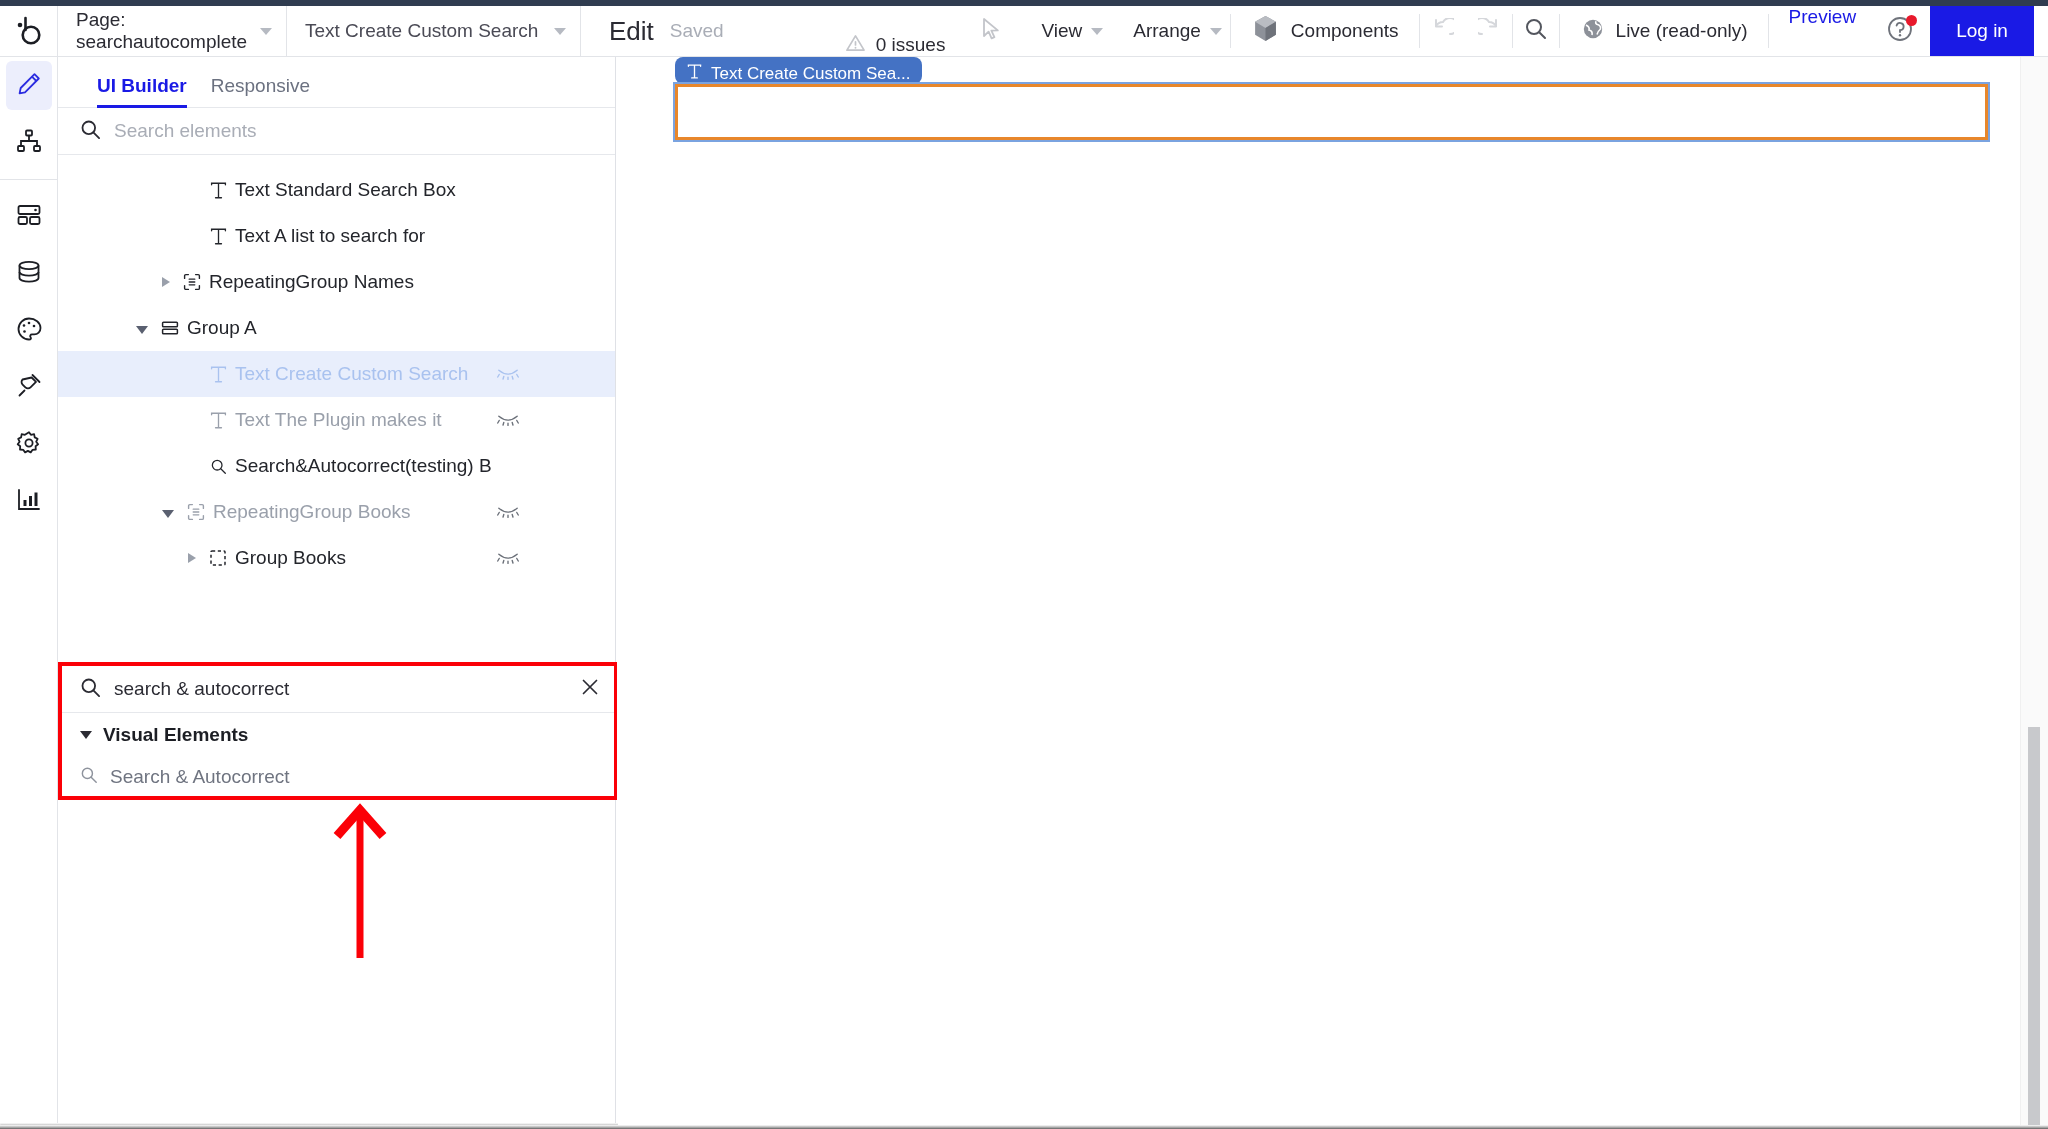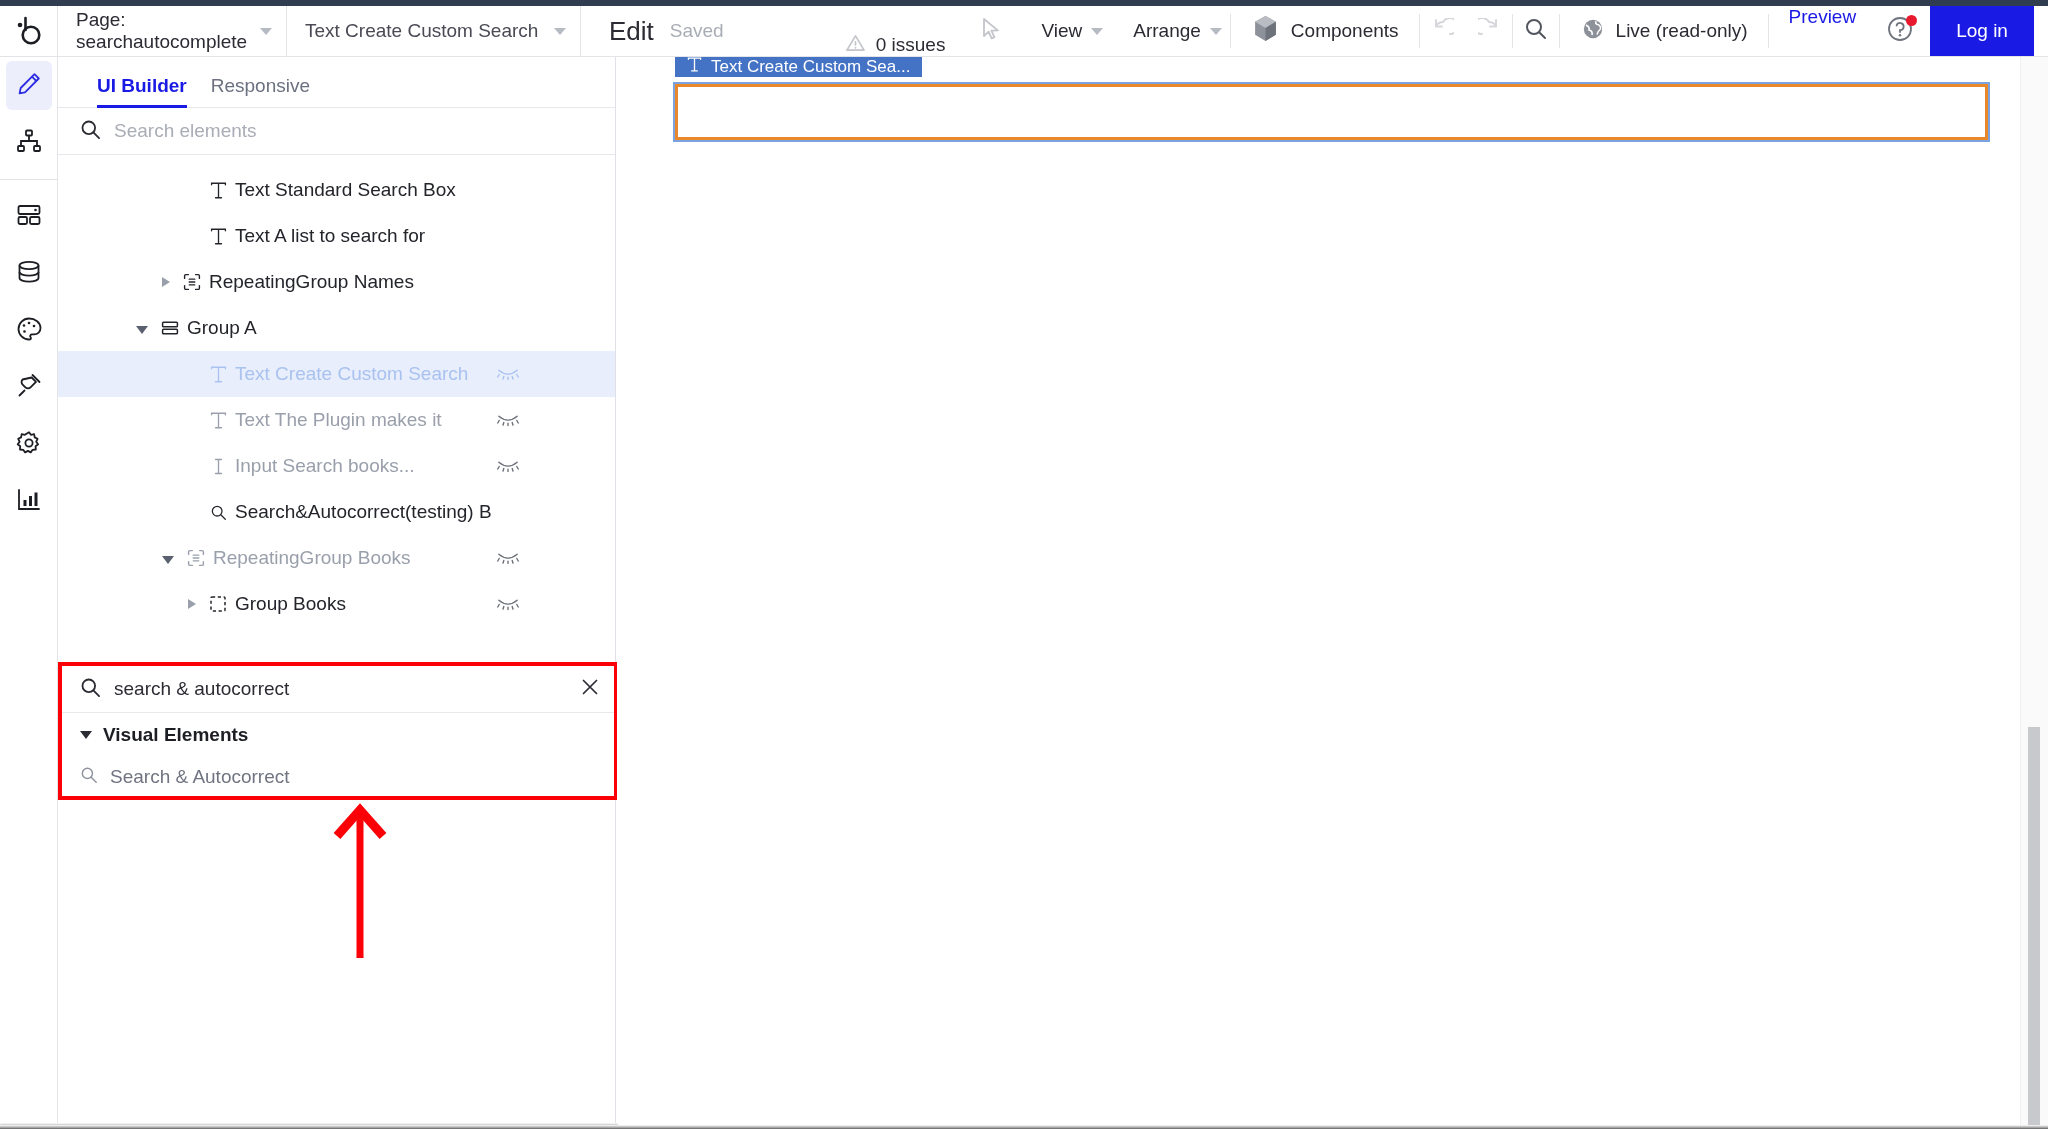--- a/index.html
+++ b/index.html
@@ -174,24 +174,25 @@
   
   .arrow { position: absolute; left: 320px; top: 800px; }
 
   
   .canvas {
     position: absolute; left: 617px; top: 57px; right: 0; bottom: 0;
     background: #ffffff; overflow: hidden;
   }
   .canvas-inner { position: relative; width: 100%; height: 100%; }
   .sel-badge {
-    position: absolute; left: 58px; top: 0px; height: 20px;
+    position: absolute; left: 58px; top: 0px; height: 27px;
     background: #4472c4; color:#ffffff; font-size: 17px;
     display:flex; align-items:flex-end; gap: 9px; padding: 0 12px;
     white-space: nowrap;
+    border-radius: 8px;
   }
   .sel-box {
     position: absolute; left: 58px; top: 27px; width: 1313px; height: 56px;
     border: 3px solid #e8872b; outline: 2px solid #7aa3e0; background:#ffffff;
   }
   .canvas-scroll-v {
     position: absolute; right: 8px; top: 670px; width: 12px; height: 430px;
     background: #c8c9cc;
   }
   .canvas-rail {
@@ -499,33 +500,20 @@
             </svg></span>
         </div>
         <div class="trow dim" style="padding-left: 130px;">
           <span class="twist blank"></span>
           <span class="ticon">
             <svg width="17" height="17" viewBox="0 0 16 16">
               <path d="M1.5 2.6 V1.2 H14.5 V2.6 M8 1.2 V14.8 M5.2 14.8 H10.8" fill="none" stroke="#9aa0ab" stroke-width="1.25" stroke-linecap="round"></path>
             </svg>
           </span>
           <span class="tlabel">Text The Plugin makes it</span>
-          <span class="eye"><svg width="22" height="14" viewBox="0 0 24 14">
-              <path d="M2 4 Q12 12.5 22 4" fill="none" stroke="#6b7079" stroke-width="1.5" stroke-linecap="round"></path>
-              <path d="M2.4 8.6 L0.8 11.4 M7.4 10.8 L6.6 13.6 M12 11.6 L12 14 M16.6 10.8 L17.4 13.6 M21.6 8.6 L23.2 11.4" stroke="#6b7079" stroke-width="1.5" stroke-linecap="round"></path>
-            </svg></span>
-        </div>
-        <div class="trow dim" style="padding-left: 130px;">
-          <span class="twist blank"></span>
-          <span class="ticon">
-            <svg width="17" height="17" viewBox="0 0 16 16">
-              <path d="M5.2 1.4 H10.8 M5.2 14.6 H10.8 M8 1.4 V14.6" fill="none" stroke="#9aa0ab" stroke-width="1.25" stroke-linecap="round"></path>
-            </svg>
-          </span>
-          <span class="tlabel">Input Search books...</span>
           <span class="eye"><svg width="22" height="14" viewBox="0 0 24 14">
               <path d="M2 4 Q12 12.5 22 4" fill="none" stroke="#6b7079" stroke-width="1.5" stroke-linecap="round"></path>
               <path d="M2.4 8.6 L0.8 11.4 M7.4 10.8 L6.6 13.6 M12 11.6 L12 14 M16.6 10.8 L17.4 13.6 M21.6 8.6 L23.2 11.4" stroke="#6b7079" stroke-width="1.5" stroke-linecap="round"></path>
             </svg></span>
         </div>
         <div class="trow" style="padding-left: 130px;">
           <span class="twist blank"></span>
           <span class="ticon">
             <svg width="17" height="17" viewBox="0 0 18 18">
               <circle cx="7.6" cy="7.6" r="5.1" fill="none" stroke="#23252b" stroke-width="1.35"></circle>

